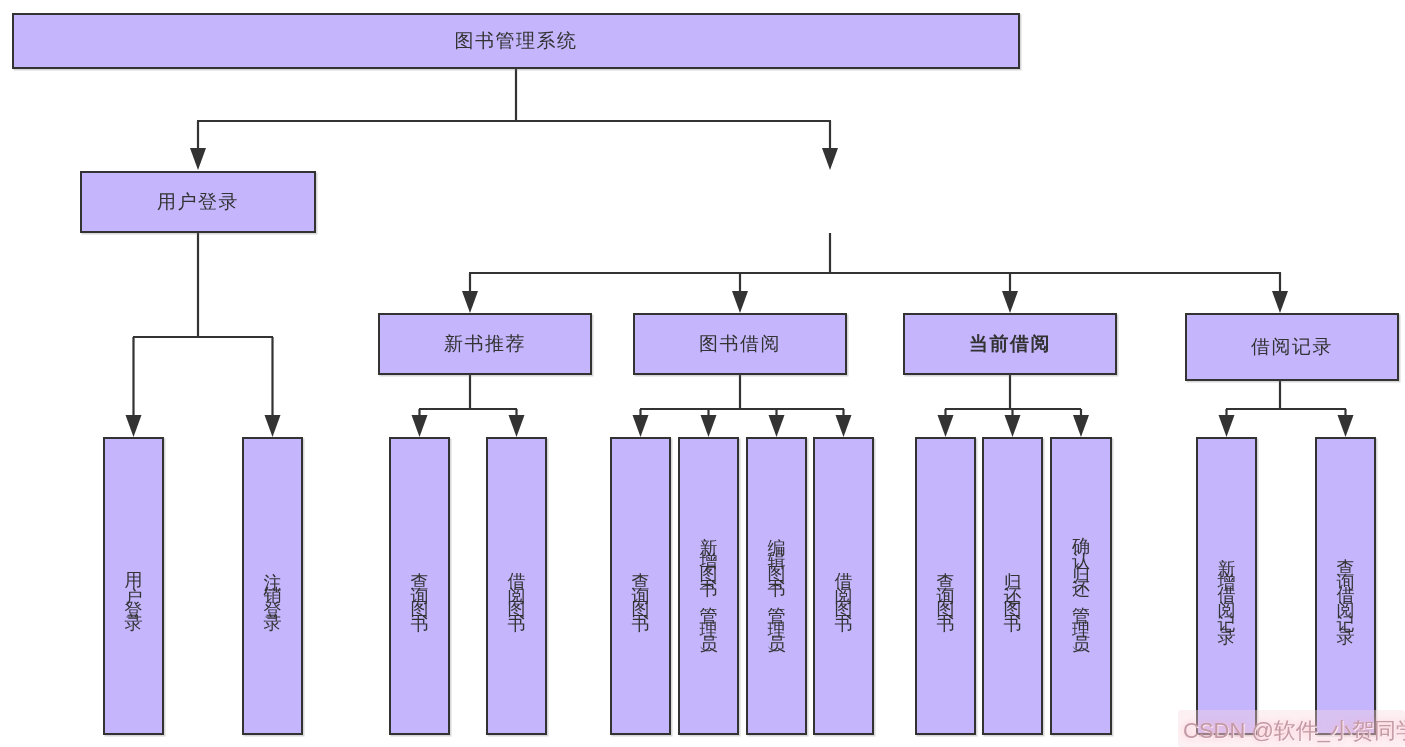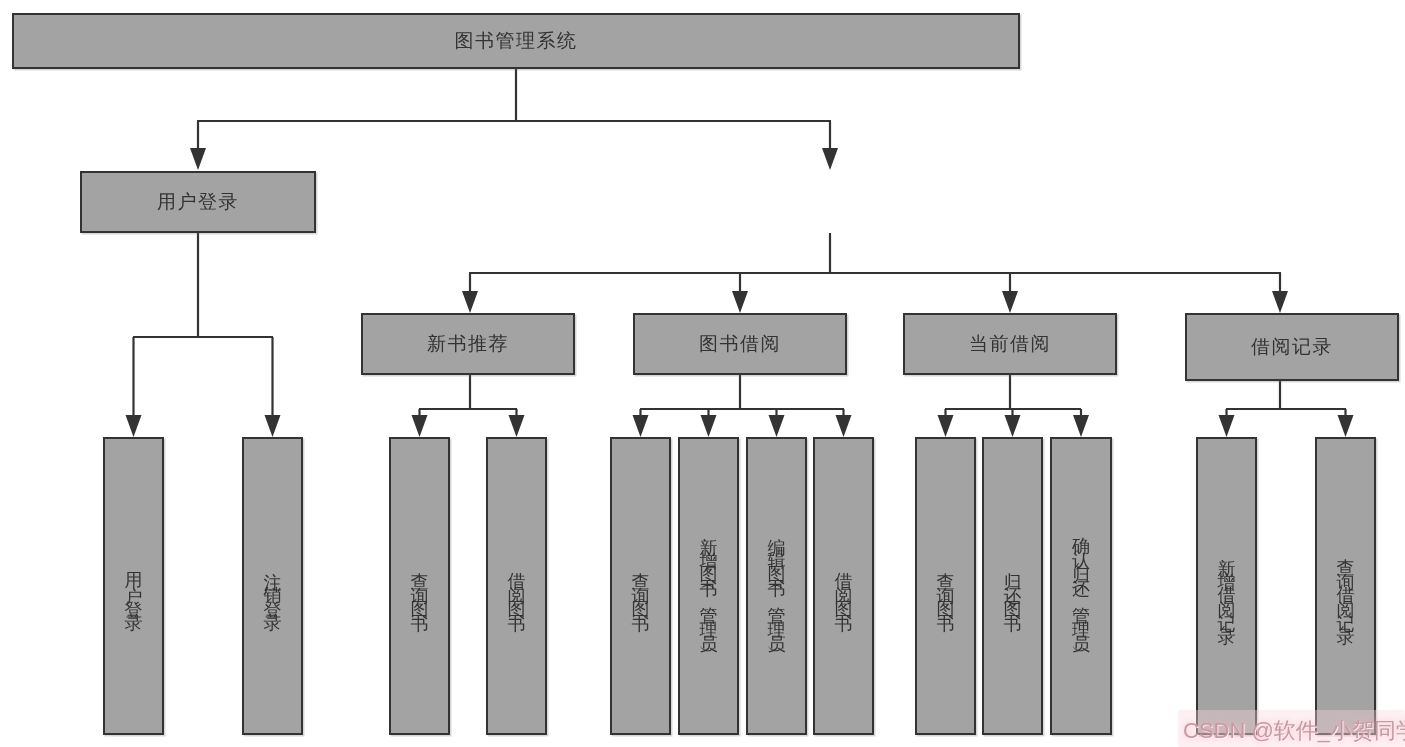--- a/index.html
+++ b/index.html
@@ -14,21 +14,21 @@
   }
   .connectors {
     position: absolute;
     left: 0; top: 0;
     width: 1405px; height: 747px;
     pointer-events: none;
   }
   .node {
     position: absolute;
     box-sizing: border-box;
-    background: #a3a3a3;
+    background: #c4b5fd;
     border: 2.5px solid #333333;
     display: flex;
     align-items: center;
     justify-content: center;
     box-shadow: 1.5px 1.5px 0 rgba(110,110,110,0.28);
   }
   .node.root { border-width: 2px; }
   .hnode span {
     font-size: 19px;
     letter-spacing: 1.5px;
@@ -96,27 +96,27 @@
     </svg>
 
   <div class="node root hnode" style="left:12px; top:13px; width:1008px; height:56px;">
     <span>图书管理系统</span>
   </div>
 
   <div class="node hnode" style="left:80px; top:171px; width:236px; height:62px;">
     <span>用户登录</span>
   </div>
 
-  <div class="node hnode" style="left:361px; top:313px; width:214px; height:62px;">
+  <div class="node hnode" style="left:378px; top:313px; width:214px; height:62px;">
     <span>新书推荐</span>
   </div>
   <div class="node hnode" style="left:633px; top:313px; width:214px; height:62px;text-align:right;">
     <span>图书借阅</span>
   </div>
-  <div class="node hnode" style="left:903px; top:313px; width:214px; height:62px;">
+  <div class="node hnode" style="left:903px; top:313px; width:214px; height:62px;font-weight:bold;">
     <span>当前借阅</span>
   </div>
   <div class="node hnode" style="left:1148px; top:313px; width:214px; height:68px;margin-left:37px;">
     <span>借阅记录</span>
   </div>
 
   <div class="node vnode" style="left:103px; top:437px; width:61px; height:298px;">
     <span>用户登录</span>
   </div>
   <div class="node vnode" style="left:242px; top:437px; width:61px; height:298px;">

